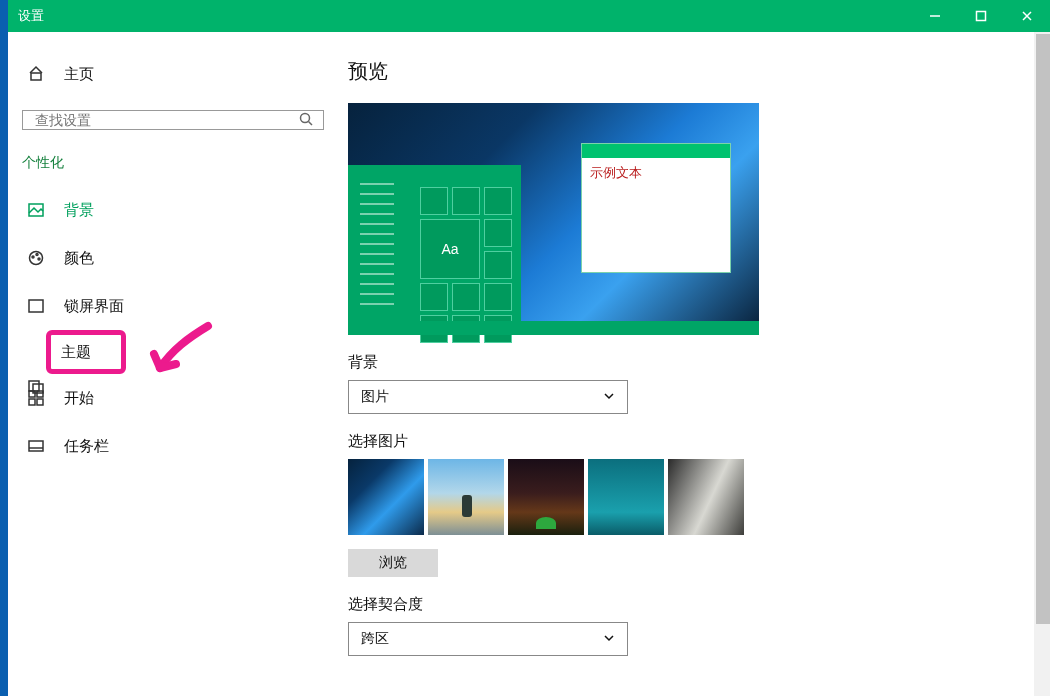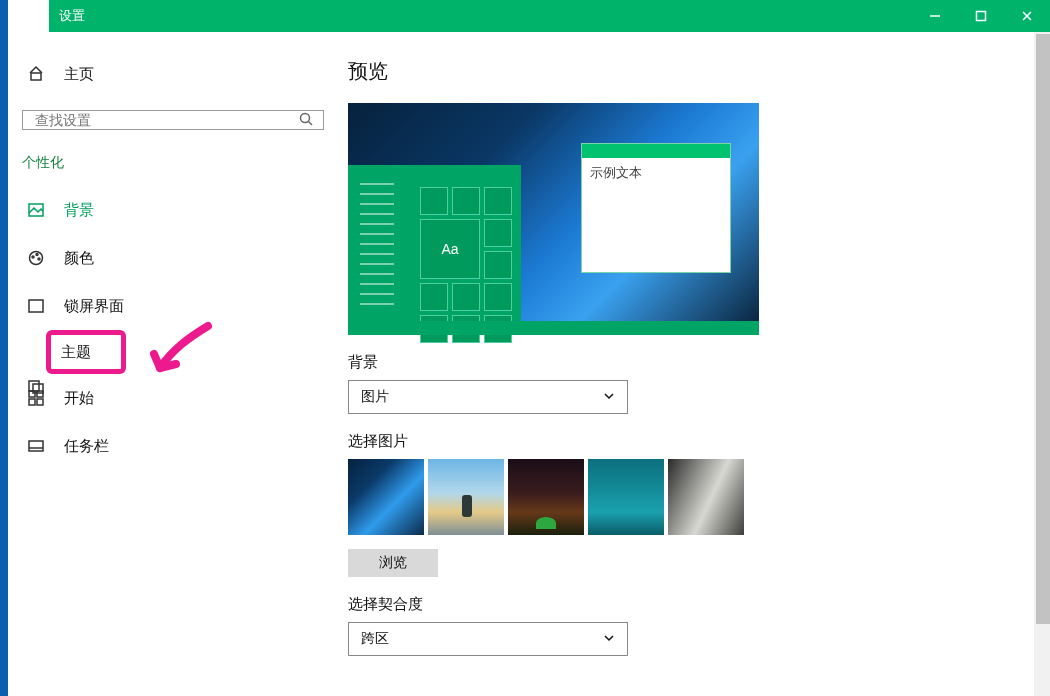--- a/index.html
+++ b/index.html
@@ -9,21 +9,20 @@
     font-size: 14px;
     background: #fff;
     color: #111;
   }
   .outer {
     width: 1050px;
     height: 696px;
     position: relative;
     background: #fff;
     border-left: 8px solid #0a5fb0;
-    padding-left: 41px;
   }
   .titlebar {
     height: 32px;
     background: #00b36b;
     display: flex;
     align-items: center;
     color: #fff;
   }
   .titlebar .title { padding-left: 10px; font-size: 13px; }
   .titlebar .spacer { flex: 1; }
@@ -149,21 +148,21 @@
   .preview .window{
     position:absolute; right:28px; top:40px;
     width:150px; height:130px;
     background:#fff;
     border:1px solid #7bd2ab;
   }
   .preview .window .wt{
     height:14px; background:#00c26f;
   }
   .preview .window .wc{
-    padding:6px 8px; font-size:13px; color:#404040;
+    padding:6px 8px; font-size:13px; color:#b91c1c;
   }
 
   .label { font-size:15px; margin:18px 0 8px 0; }
   .dropdown {
     width:280px; height:34px;
     border:1px solid #888;
     display:flex; align-items:center; justify-content:space-between;
     padding:0 12px; font-size:14px;
     background:#fff;
   }

